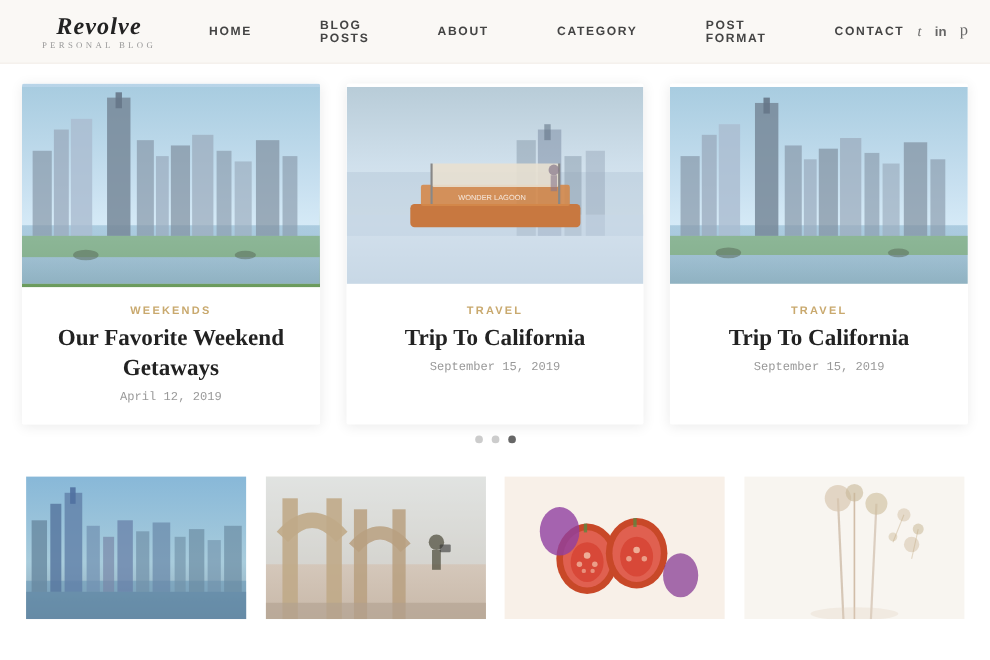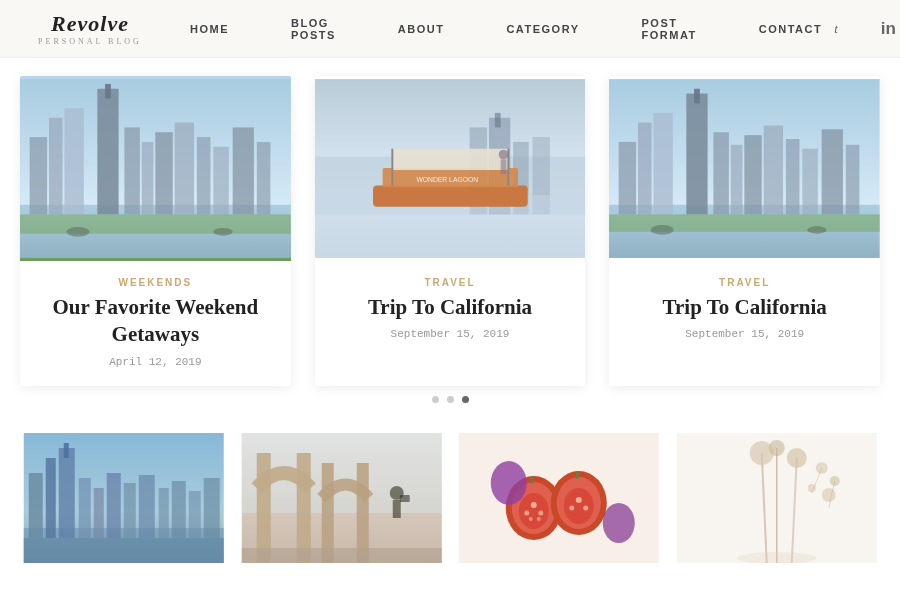--- a/index.html
+++ b/index.html
@@ -184,21 +184,21 @@
     <a href="#">BLOG POSTS</a>
     <a href="#">ABOUT</a>
     <a href="#">CATEGORY</a>
     <a href="#">POST FORMAT</a>
     <a href="#">CONTACT</a>
   </nav>
 
   <div class="social-icons">
     <a href="#" class="social-icon"></a>
     <a href="#" class="social-icon" style="font-style:italic; font-family: serif; font-size:13px;">t</a>
-    <a href="#" class="social-icon" style="font-family: Arial; font-size:17px; font-weight:bold;margin-left:31px;">in</a>
+    <a href="#" class="social-icon" style="font-family: Arial; font-size:12px; font-weight:bold;">in</a>
     <a href="#" class="social-icon" style="font-family: serif; font-size:15px;">p</a>
   </div>
 </header>
 
 <main>
 
   <section class="slider-section">
     <div class="cards-row">
 
       <div class="card">

